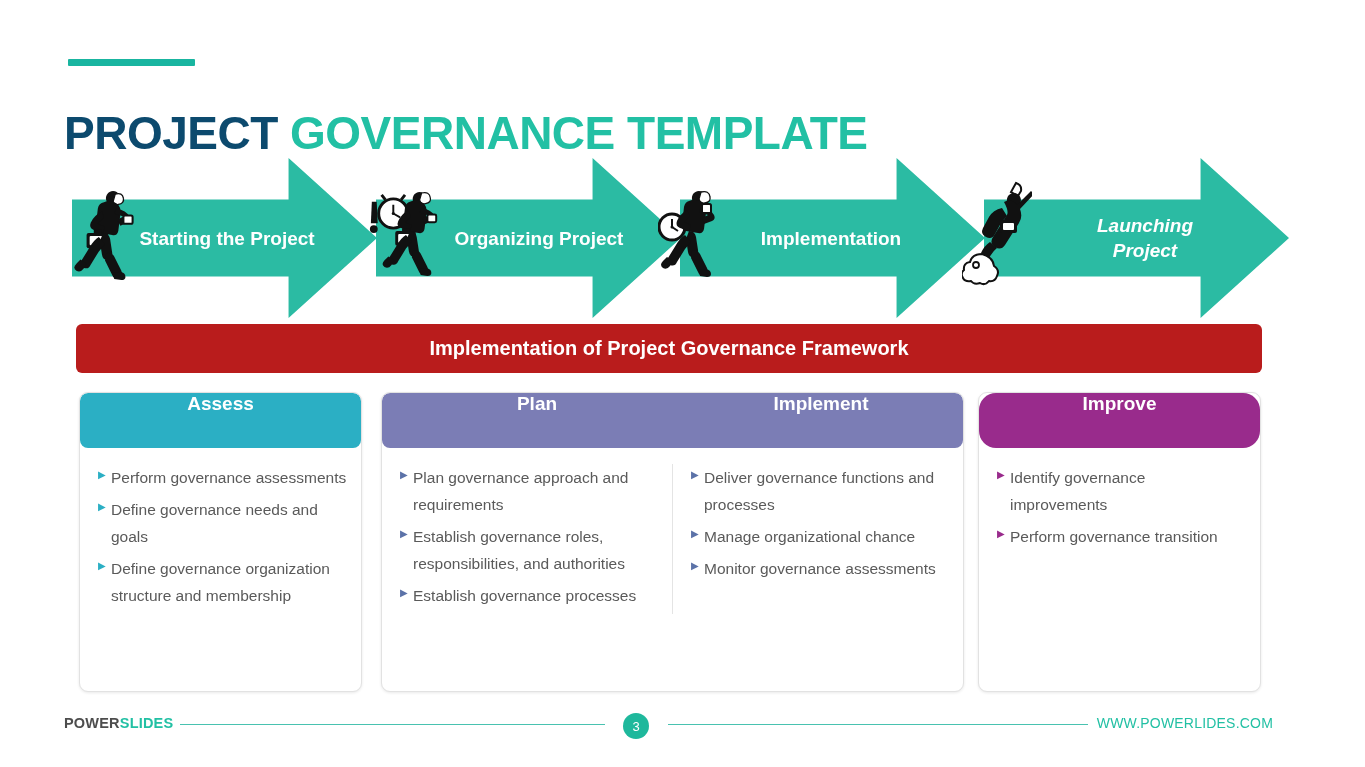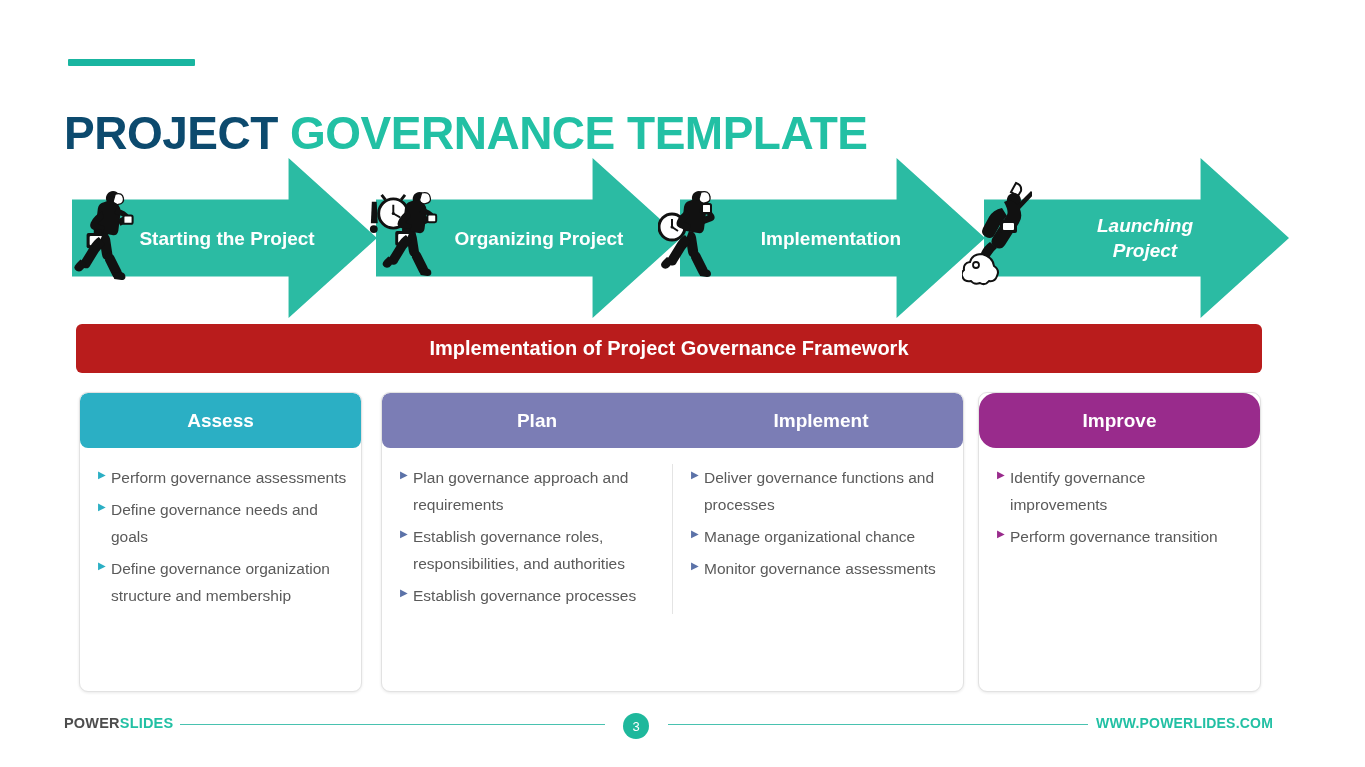--- a/index.html
+++ b/index.html
@@ -107,21 +107,21 @@
     border: 1px solid #e2e2e2;
     border-radius: 9px;
     box-shadow: 0 1px 3px rgba(0,0,0,0.09);
     box-sizing: border-box;
     overflow: hidden;
   }
   .card-header {
     height: 55px;
     border-radius: 8px;
     display: flex;
-    align-items: center;
+    align-items: flex-start;
     color: #ffffff;
     font-size: 19px;
     font-weight: bold;
   }
   .card-header-single {
     justify-content: center;
   }
   .card-header-split {
     display: flex;
     padding-left: 13px;
@@ -201,21 +201,21 @@
     font-size: 13px;
     display: flex;
     align-items: center;
     justify-content: center;
   }
   #footer-url {
     position: absolute;
     right: 92px;
     top: 9px;
     font-size: 14px;
-    font-weight: bold;
+    font-weight: normal;
     color: #22c0a4;
     letter-spacing: 0.2px;
   }
 </style>
 </head>
 <body>
 
 <div id="title-accent-bar"></div>
 <h1 id="page-title"><span class="t-dark">PROJECT</span><span class="t-green"> GOVERNANCE TEMPLATE</span></h1>
 

